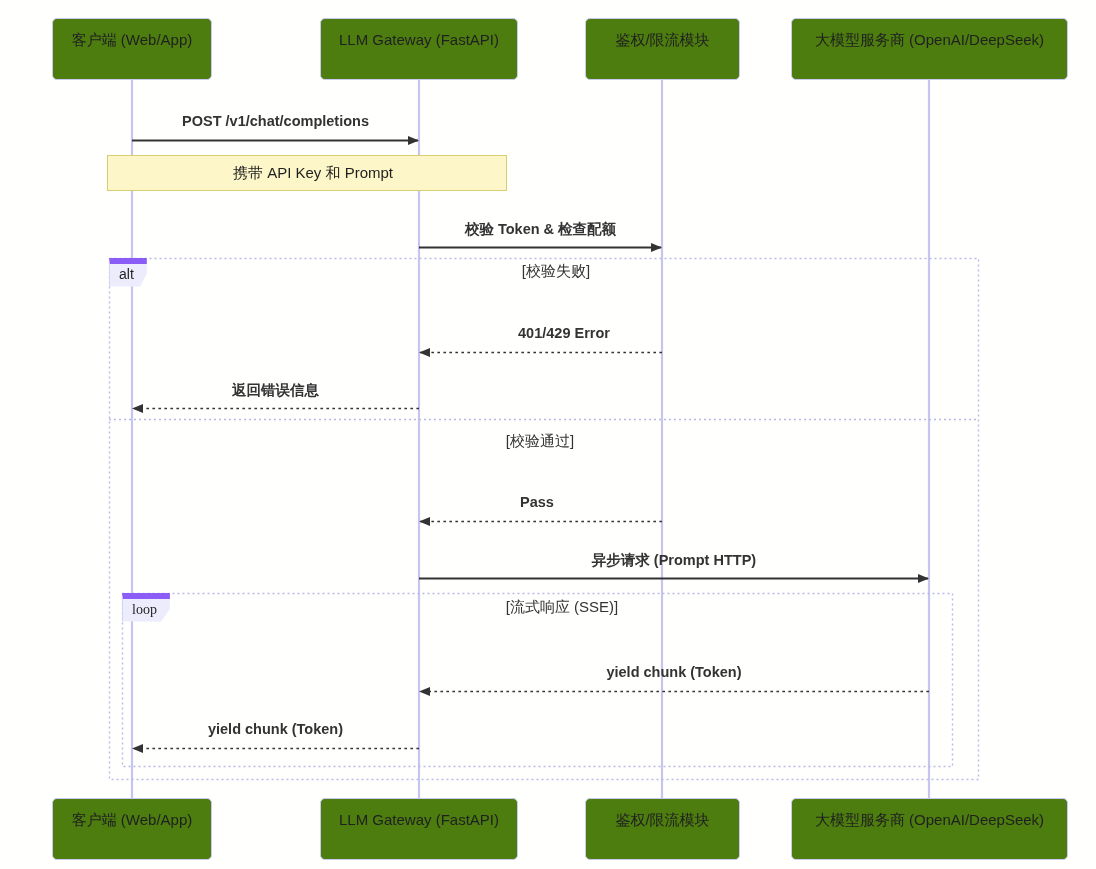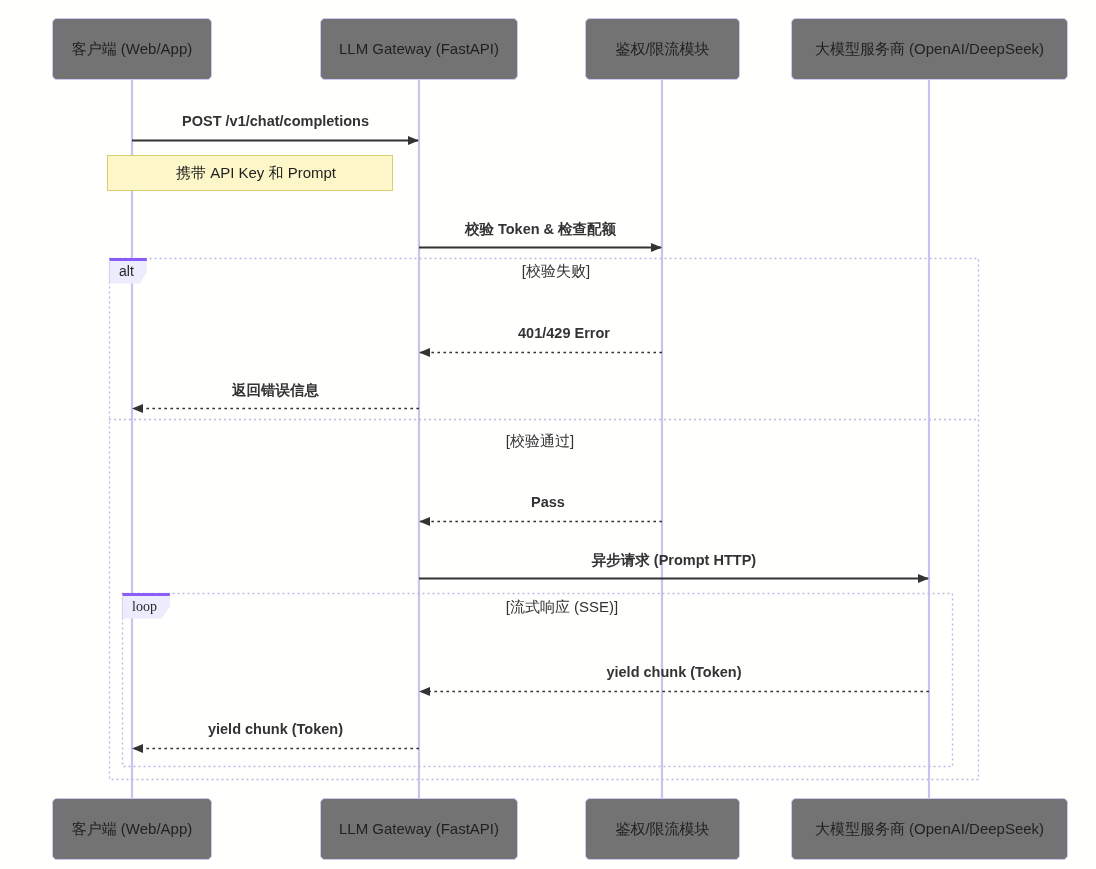--- a/index.html
+++ b/index.html
@@ -9,30 +9,30 @@
     font-family:"Liberation Sans","DejaVu Sans",sans-serif;
     color:#333333;
     overflow:hidden;
     position:relative;
   }
   #stage{position:absolute;left:0;top:0;width:1096px;height:869px;}
   svg.layer{position:absolute;left:0;top:0;width:1096px;height:869px;}
 
   .participant{
     position:absolute;
-    background:#737373;
+    background:#4d7c0f;
     border:1px solid #c8c8f0;
     border-radius:5px;
-    display:flex;align-items:center;justify-content:center;
+    display:flex;align-items:flex-start;justify-content:center;
     font-size:15px;
     color:#1f2020;
     box-sizing:border-box;
     text-align:center;
     line-height:1.2;
-    padding:0 6px;
+    padding:12px 6px;
   }
   .note{
     position:absolute;
     background:#fdf6c8;
     border:1.6px solid #d6cf6b;
     display:flex;align-items:center;justify-content:center;
     font-size:15px;
     color:#1f2020;
     box-sizing:border-box;
   }
@@ -54,21 +54,21 @@
     text-align:center;
   }
   .frag-tag{
     position:absolute;
     background:#ececfc;
     font-size:14px;
     color:#1f2020;
     padding:2px 13px 3px 9px;
     box-sizing:border-box;
     line-height:1.25;
-    border-top:3px solid #8b5cf6;
+    border-top:6px solid #8b5cf6;
     border-left:1px solid #d4d4f4;
     -webkit-clip-path:polygon(0 0,100% 0,100% 55%,82% 100%,0 100%);
     clip-path:polygon(0 0,100% 0,100% 55%,82% 100%,0 100%);
   }
 </style>
 </head>
 <body>
 
 <div id="stage">
 
@@ -122,28 +122,28 @@
       </div>
       <div class="participant" style="left: 320px; top: 798px; width: 198px; height: 62px;">
         <span>LLM Gateway (FastAPI)</span>
       </div>
       <div class="participant" style="left: 585px; top: 798px; width: 155px; height: 62px;">
         <span>鉴权/限流模块</span>
       </div>
       <div class="participant" style="left: 791px; top: 798px; width: 277px; height: 62px;">
         <span>大模型服务商 (OpenAI/DeepSeek)</span>
       </div>
-      <div class="note" style="left: 107px; top: 155px; width: 286px; height: 36px; padding-left: 12px;">
+      <div class="note" style="left: 107px; top: 155px; width: 400px; height: 36px; padding-left: 12px;">
         <span>携带 API Key 和 Prompt</span>
       </div>
       <div class="msg-label" style="left: 275.5px; top: 113px;">POST /v1/chat/completions</div>
       <div class="msg-label" style="left: 540.5px; top: 220px;">校验 Token &amp; 检查配额</div>
       <div class="msg-label" style="left: 564px; top: 325px;">401/429 Error</div>
       <div class="msg-label" style="left: 275.5px; top: 381px; text-align: center;">返回错误信息</div>
-      <div class="msg-label" style="left: 548px; top: 494px;">Pass</div>
+      <div class="msg-label" style="left: 537px; top: 494px;">Pass</div>
       <div class="msg-label" style="left: 674px; top: 551px;">异步请求 (Prompt HTTP)</div>
       <div class="msg-label" style="left: 674px; top: 664px;">yield chunk (Token)</div>
       <div class="msg-label" style="left: 275.5px; top: 721px;">yield chunk (Token)</div>
       <div class="frag-tag" style="left: 109px; top: 258px;">alt</div>
       <div class="cond-label" style="left: 556px; top: 262px;">[校验失败]</div>
       <div class="cond-label" style="left: 540px; top: 432px;">[校验通过]</div>
       <div class="frag-tag" style="left: 122px; top: 593px; font-family: Liberation Serif, serif;">loop</div>
       <div class="cond-label" style="left: 562px; top: 598px;">[流式响应 (SSE)]</div>
     </div>
 

